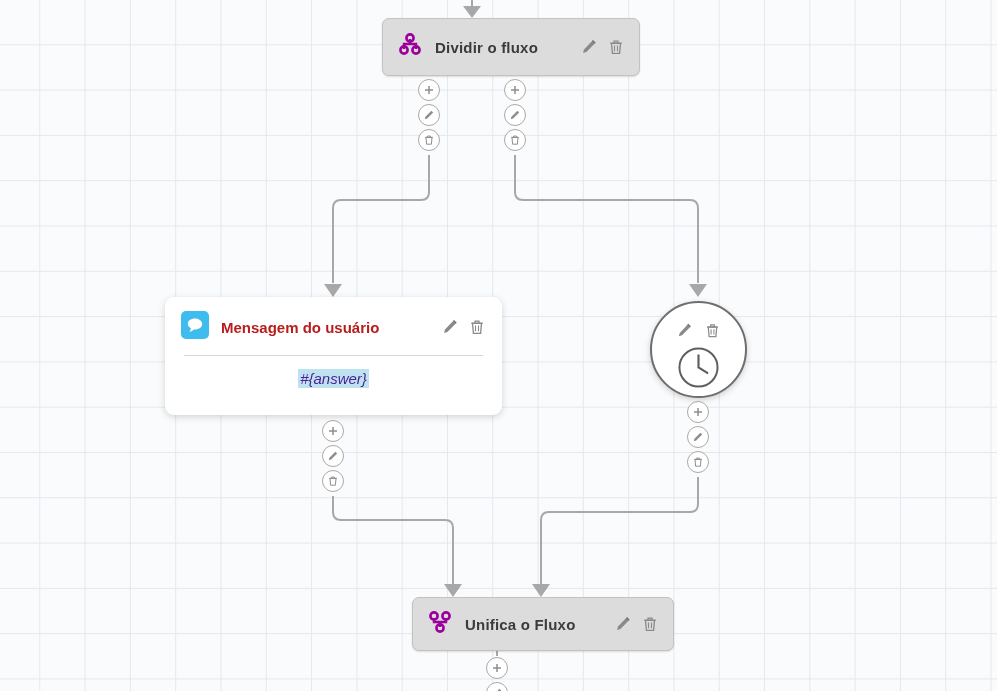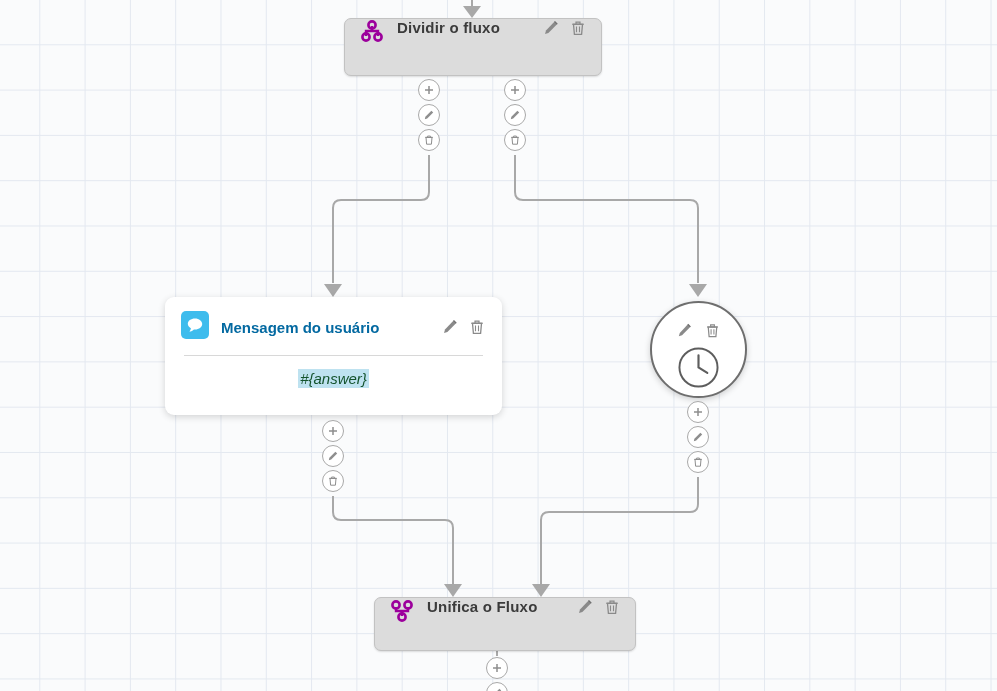--- a/index.html
+++ b/index.html
@@ -53,22 +53,23 @@
     box-sizing: border-box;
   }
 
   
   .node-sys {
     background: #dcdcdc;
     border: 1px solid #c2c2c2;
     border-radius: 7px;
     box-shadow: 0 1px 2px rgba(0,0,0,.13);
     display: flex;
-    align-items: flex-start;
+    align-items: center;
     padding: 0 14px;
+    margin-left: 38px;
   }
   .node-sys .node-title {
     font-size: 15px;
     font-weight: bold;
     color: #3b3b3b;
     letter-spacing: .2px;
     margin-left: 12px;
     white-space: nowrap;
   }
 
@@ -79,38 +80,38 @@
     box-shadow: 0 2px 7px rgba(0,0,0,.16);
   }
   .card-head {
     display: flex;
     align-items: center;
     padding: 14px 16px 0 16px;
   }
   .card-head .node-title {
     font-size: 15px;
     font-weight: bold;
-    color: #0369a1;
+    color: #b91c1c;
     margin-left: 12px;
     white-space: nowrap;
   }
   .card-divider {
     height: 1px;
     background: #d8d8d8;
     margin: 12px 19px 0 19px;
   }
   .card-body {
     text-align: center;
     padding: 14px 10px 16px 10px;
   }
   .var-token {
     font-family: "Liberation Sans", sans-serif;
     font-style: italic;
     font-size: 15px;
-    color: #14532d;
+    color: #4c1d95;
     background: #bee2f0;
     padding: 1px 2px;
     white-space: nowrap;
   }
 
   
   .node-circle {
     background: #ffffff;
     border: 2px solid #6e6e6e;
     border-radius: 50%;

